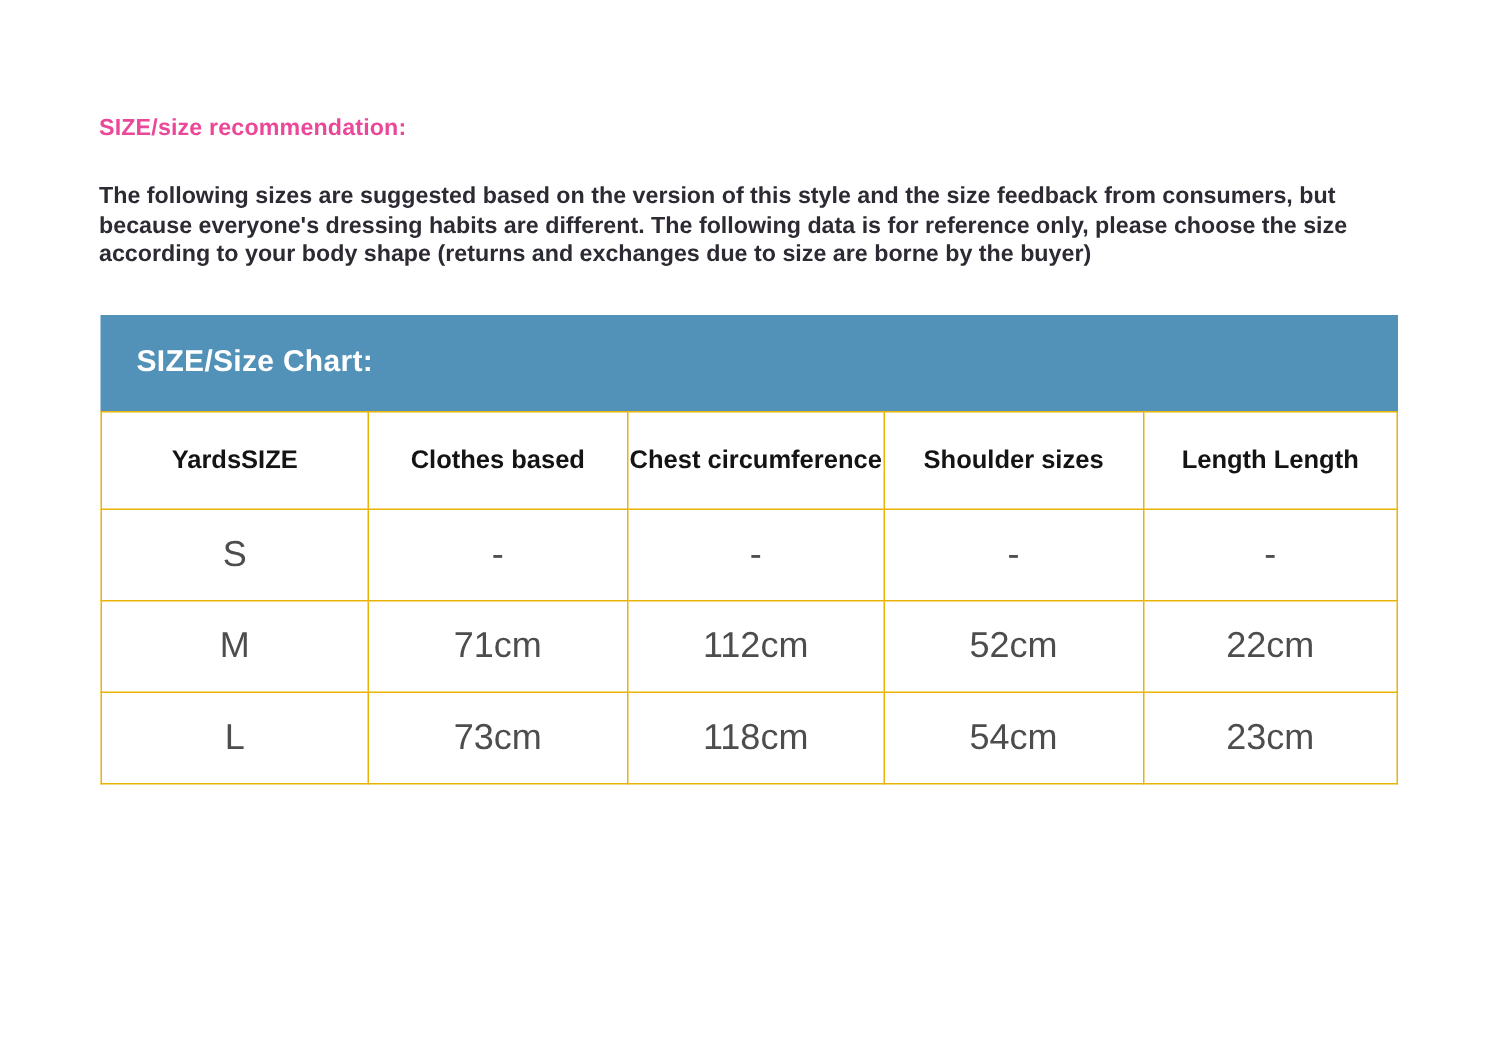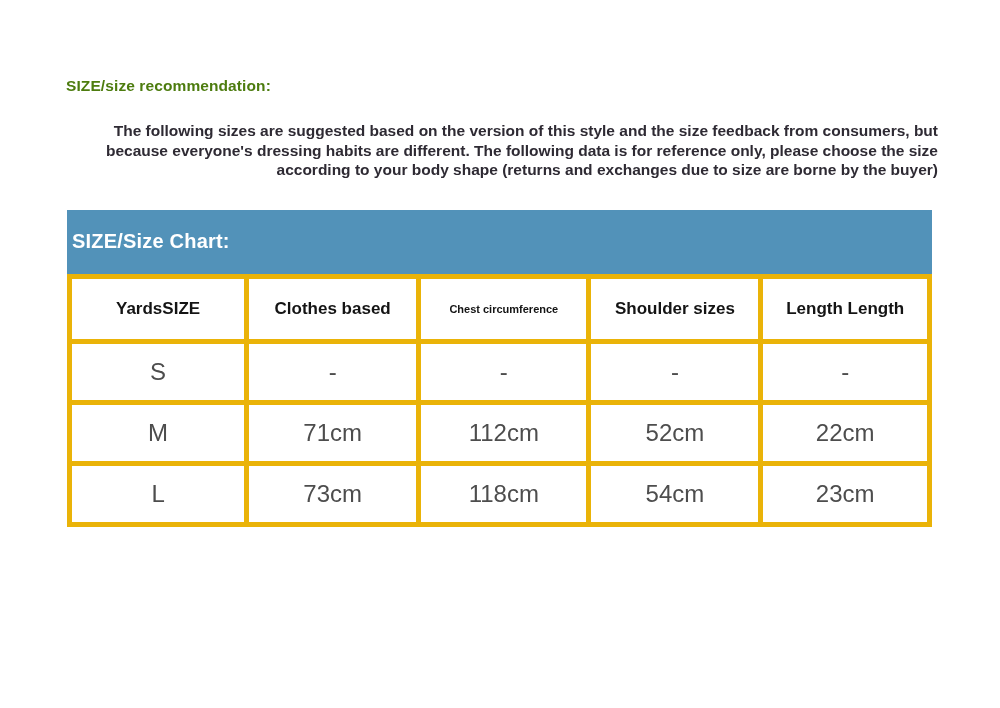--- a/index.html
+++ b/index.html
@@ -13,74 +13,73 @@
   }
   .page {
     width: 1000px;
     height: 708px;
     padding: 77px 0 0 66px;
     background: #ffffff;
   }
   .page-heading {
     font-size: 15.5px;
     font-weight: bold;
-    color: #4d7c0f;
+    color: #ec4899;
     letter-spacing: 0.1px;
   }
   .page-paragraph {
     margin-top: 26px;
     max-width: 872px;
     font-size: 15.5px;
     font-weight: bold;
     line-height: 19.5px;
     color: #2e2a33;
-    text-align: right;
   }
   .chart-wrap {
     margin-top: 30px;
     margin-left: 1px;
     width: 865px;
   }
   .chart-banner {
     height: 64px;
     background: #5292b9;
     display: flex;
     align-items: center;
-    padding-left: 5px;
+    padding-left: 24px;
   }
   .chart-banner-title {
     color: #ffffff;
     font-weight: bold;
     font-size: 20px;
     letter-spacing: 0.2px;
   }
   table.size-table {
     width: 100%;
     border-collapse: collapse;
     table-layout: fixed;
     background: #ffffff;
   }
   table.size-table col.c1 { width: 20.6%; }
   table.size-table col.c2 { width: 20.0%; }
   table.size-table col.c3 { width: 19.8%; }
   table.size-table col.c4 { width: 20.0%; }
   table.size-table col.c5 { width: 19.6%; }
   table.size-table th,
   table.size-table td {
-    border: 5px solid #eab308;
+    border: 1px solid #eab308;
     text-align: center;
     vertical-align: middle;
   }
   table.size-table thead th {
     height: 65px;
     font-size: 17px;
     font-weight: bold;
     color: #141414;
   }
-  table.size-table thead th:nth-child(3) { font-size: 11px; margin-top: 24px; }
+  table.size-table thead th:nth-child(3) { font-size: 17px; margin-top: 24px; }
   table.size-table tbody td {
     height: 61px;
     font-size: 24px;
     font-weight: normal;
     color: #4d4d4d;
   }
 </style>
 </head>
 <body>
 

